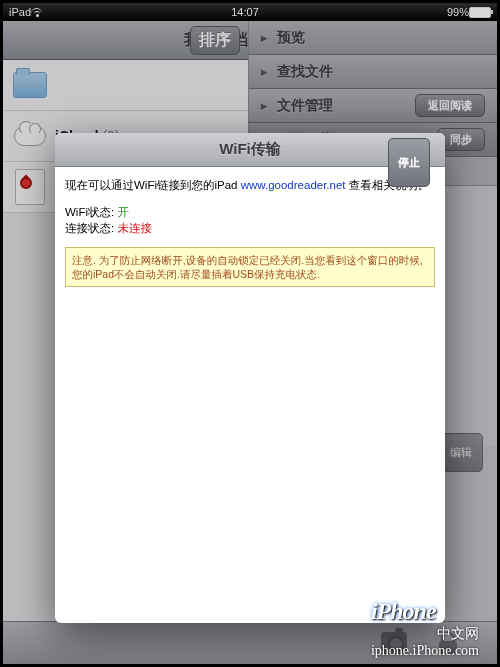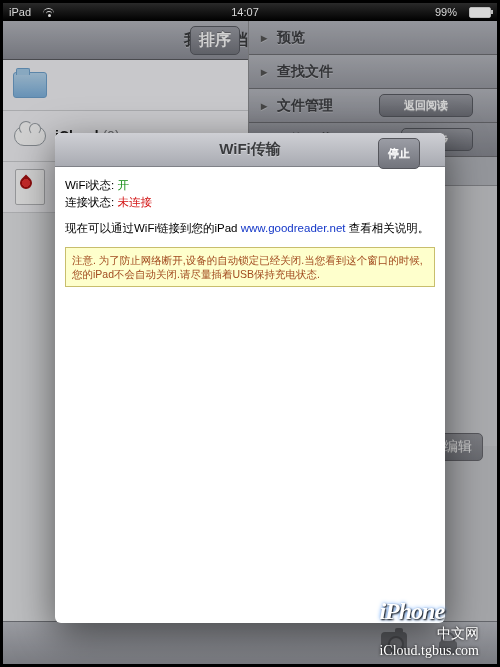--- a/index.html
+++ b/index.html
@@ -1,18 +1,18 @@
 <!DOCTYPE html>
 <html><head>
 <meta charset="utf-8">
 <style>
 body{margin:0;font-family:-apple-system,"Helvetica Neue",Arial,sans-serif;background:#000;width:500px;height:667px;overflow:hidden;position:relative}
 .screen{position:absolute;top:3px;left:3px;right:3px;bottom:3px;background:#c9cacd;overflow:hidden}
 .statusbar{height:18px;background:linear-gradient(#2a2a2a,#000);display:flex;align-items:center;color:#d8d8d8;font-size:11px;padding:0 6px;justify-content:space-between}
-.sb-left,.sb-right{display:flex;align-items:center;gap:12px}
+.sb-left,.sb-right{display:flex;align-items:center;gap:0}
 .battery{width:20px;height:9px;border:1px solid #bbb;border-radius:2px;position:relative;display:inline-block}
 .battery::after{content:"";position:absolute;right:-3px;top:2px;width:2px;height:4px;background:#bbb}
 .battery i{display:block;height:100%;width:98%;background:#d8d8d8}
 .wifi-ic{display:inline-block;width:12px;height:9px;position:relative}
 .wifi-ic::before,.wifi-ic::after{content:"";position:absolute;border:1.5px solid #d8d8d8;border-bottom:none;border-left:none;border-right:none;border-radius:12px 12px 0 0}
 .wifi-ic::before{width:11px;height:6px;left:0;top:0}
 .wifi-ic::after{width:6px;height:3px;left:2.5px;top:3px}
 .wifi-ic i{position:absolute;width:3px;height:3px;background:#d8d8d8;border-radius:50%;left:4.5px;top:6px}
 .split{position:absolute;top:18px;left:0;right:0;bottom:0;display:flex}
 .left{width:245px;background:#e6e7ea;border-right:1px solid #8e8f93}
@@ -29,38 +29,38 @@
 .folder{width:32px;height:24px;background:linear-gradient(#b8d8f0,#7fb3df);border-radius:3px;position:relative;border:1px solid #6fa3cf}
 .folder::before{content:"";position:absolute;top:-5px;left:2px;width:12px;height:6px;background:#a7cdeb;border-radius:2px 2px 0 0;border:1px solid #6fa3cf;border-bottom:none}
 .cloud{width:30px;height:18px;background:#fff;border:1.5px solid #9aa0a6;border-radius:10px;position:relative}
 .cloud::before,.cloud::after{content:"";position:absolute;background:#fff;border:1.5px solid #9aa0a6;border-radius:50%}
 .cloud::before{width:12px;height:12px;top:-6px;left:4px;border-bottom-color:#fff;border-right-color:#fff}
 .cloud::after{width:10px;height:10px;top:-4px;left:14px;border-bottom-color:#fff}
 .pdf{width:28px;height:34px;background:#fff;border:1px solid #b8b9bc;border-radius:2px;position:relative}
 .pdf::before{content:"";position:absolute;left:4px;top:7px;width:12px;height:12px;background:radial-gradient(circle,#e33 45%,#a11 46%);border-radius:0 50% 50% 50%;transform:rotate(45deg)}
 .section{height:33px;background:linear-gradient(#b6b8bf,#9a9ca4);border-bottom:1px solid #6e6f75;display:flex;align-items:center;padding:0 12px;color:#3f4044;font-size:14px;font-weight:bold;text-shadow:0 1px 0 rgba(255,255,255,.3);position:relative}
 .section .chev{margin-right:10px;color:#555;font-size:12px}
-.section .btn{position:absolute;right:24px;background:linear-gradient(#9b9da5,#72747c);border:1px solid #5a5c63;border-radius:5px;color:#fff;font-size:11px;padding:3px 24px}
+.section .btn{position:absolute;right:12px;background:linear-gradient(#9b9da5,#72747c);border:1px solid #5a5c63;border-radius:5px;color:#fff;font-size:11px;padding:3px 12px}
 .section.dark{background:linear-gradient(#a0a2aa,#8a8c94)}
 .sub{height:28px;background:#b5b7bd;border-bottom:1px solid #909297;color:#5f6166;font-size:12px;display:flex;align-items:center;padding-left:30px}
 .rbody{background:#cfd0d4;height:260px}
 .rstrip{position:absolute;right:14px;top:430px;display:flex;gap:8px}
-.rstrip span{display:inline-block;background:linear-gradient(#98999f,#7f8188);border:1px solid #696a70;border-radius:5px;color:#fff;font-size:14px;padding:4px 10px}
+.rstrip span{display:inline-block;background:linear-gradient(#98999f,#7f8188);border:1px solid #696a70;border-radius:5px;color:#fff;font-size:11px;padding:11px 10px}
 .toolbar{position:absolute;left:0;right:0;bottom:0;height:42px;background:linear-gradient(#bcbec5,#96989f);border-top:1px solid #7b7d83;display:flex;align-items:center;justify-content:flex-end;padding-right:40px;gap:32px}
 .cam,.lock{width:26px;height:22px;opacity:.65}
 .cam{background:#4f5055;border-radius:4px;position:relative}
 .cam::before{content:"";position:absolute;left:7px;top:4px;width:12px;height:12px;border:2px solid #2e2f33;border-radius:50%;background:#6a6b70}
 .cam::after{content:"";position:absolute;top:-4px;right:4px;width:8px;height:4px;background:#4f5055;border-radius:2px 2px 0 0}
 .lock{width:18px;height:22px;position:relative}
 .lock::before{content:"";position:absolute;top:0;left:2px;width:10px;height:10px;border:2.5px solid #4f5055;border-radius:8px 8px 0 0;border-bottom:none}
 .lock::after{content:"";position:absolute;bottom:0;left:0;width:18px;height:13px;background:#4f5055;border-radius:3px}
 .dim{position:absolute;top:18px;left:0;right:0;bottom:0;background:rgba(0,0,0,.18)}
 .modal{position:absolute;top:130px;left:50%;transform:translateX(-50%);width:390px;height:490px;background:#fff;border-radius:6px;box-shadow:0 12px 40px rgba(0,0,0,.55);overflow:hidden}
 .mhdr{height:33px;background:linear-gradient(#cfd0d5,#a9abb2);border-bottom:1px solid #7f8187;display:flex;align-items:center;justify-content:center;color:#3a3b3e;font-weight:bold;font-size:15px;position:relative;text-shadow:0 1px 0 rgba(255,255,255,.4)}
-.mhdr .stop{position:absolute;right:25px;top:5px;background:linear-gradient(#9b9da5,#72747c);border:1px solid #55565c;border-radius:5px;color:#fff;font-size:11px;padding:7px 9px}
+.mhdr .stop{position:absolute;right:15px;top:5px;background:linear-gradient(#9b9da5,#72747c);border:1px solid #55565c;border-radius:5px;color:#fff;font-size:11px;padding:16px 9px}
 .mbody{padding:10px;font-size:11.5px;color:#000;line-height:1.45}
 .mbody p{margin:0 0 10px}
 .mbody a{color:#1437c8;text-decoration:none}
 .v-on{color:#118a11}
 .v-nc{color:#d31515}
 .note{margin-top:3px;background:#feffcc;border:1px solid #c8be6d;padding:5px 6px;font-size:10.5px;color:#a14a1e;line-height:1.35}
 .brand{position:absolute;right:18px;bottom:5px;color:#fff;font-family:Liberation Serif, serif;font-size:24px;font-style:italic;font-weight:900;letter-spacing:-1px;text-shadow:1px 1px 2px #000,0 0 4px #5aa0ff}
 .brand small{display:block;font-size:14px;font-style:normal;letter-spacing:0;font-weight:normal;text-align:right;text-shadow:0 0 3px #000}
 </style>
 </head>
@@ -148,26 +148,26 @@
   </div>
 
   <div class="dim"></div>
 
   <div class="modal">
     <div class="mhdr">
       <span>WiFi传输</span>
       <span class="stop">停止</span>
     </div>
     <div class="mbody">
+      <p><span>现在可以通过WiFi链接到您的iPad </span><a>www.goodreader.net</a><span> 查看相关说明。</span></p>
       <p>
         <span>WiFi状态: </span><span class="v-on">开</span><br>
         <span>连接状态: </span><span class="v-nc">未连接</span>
       </p>
-      <p><span>现在可以通过WiFi链接到您的iPad </span><a>www.goodreader.net</a><span> 查看相关说明。</span></p>
       <div class="note">注意. 为了防止网络断开,设备的自动锁定已经关闭.当您看到这个窗口的时候,您的iPad不会自动关闭.请尽量插着USB保持充电状态.</div>
     </div>
   </div>
 
   <div class="brand">
     <span>iPhone</span>
-    <small><span>中文网</span><br><span>iCloud.tgbus.com</span></small>
+    <small><span>中文网</span><br><span>iphone.iPhone.com</span></small>
   </div>
 </div>
 
 </body></html>

